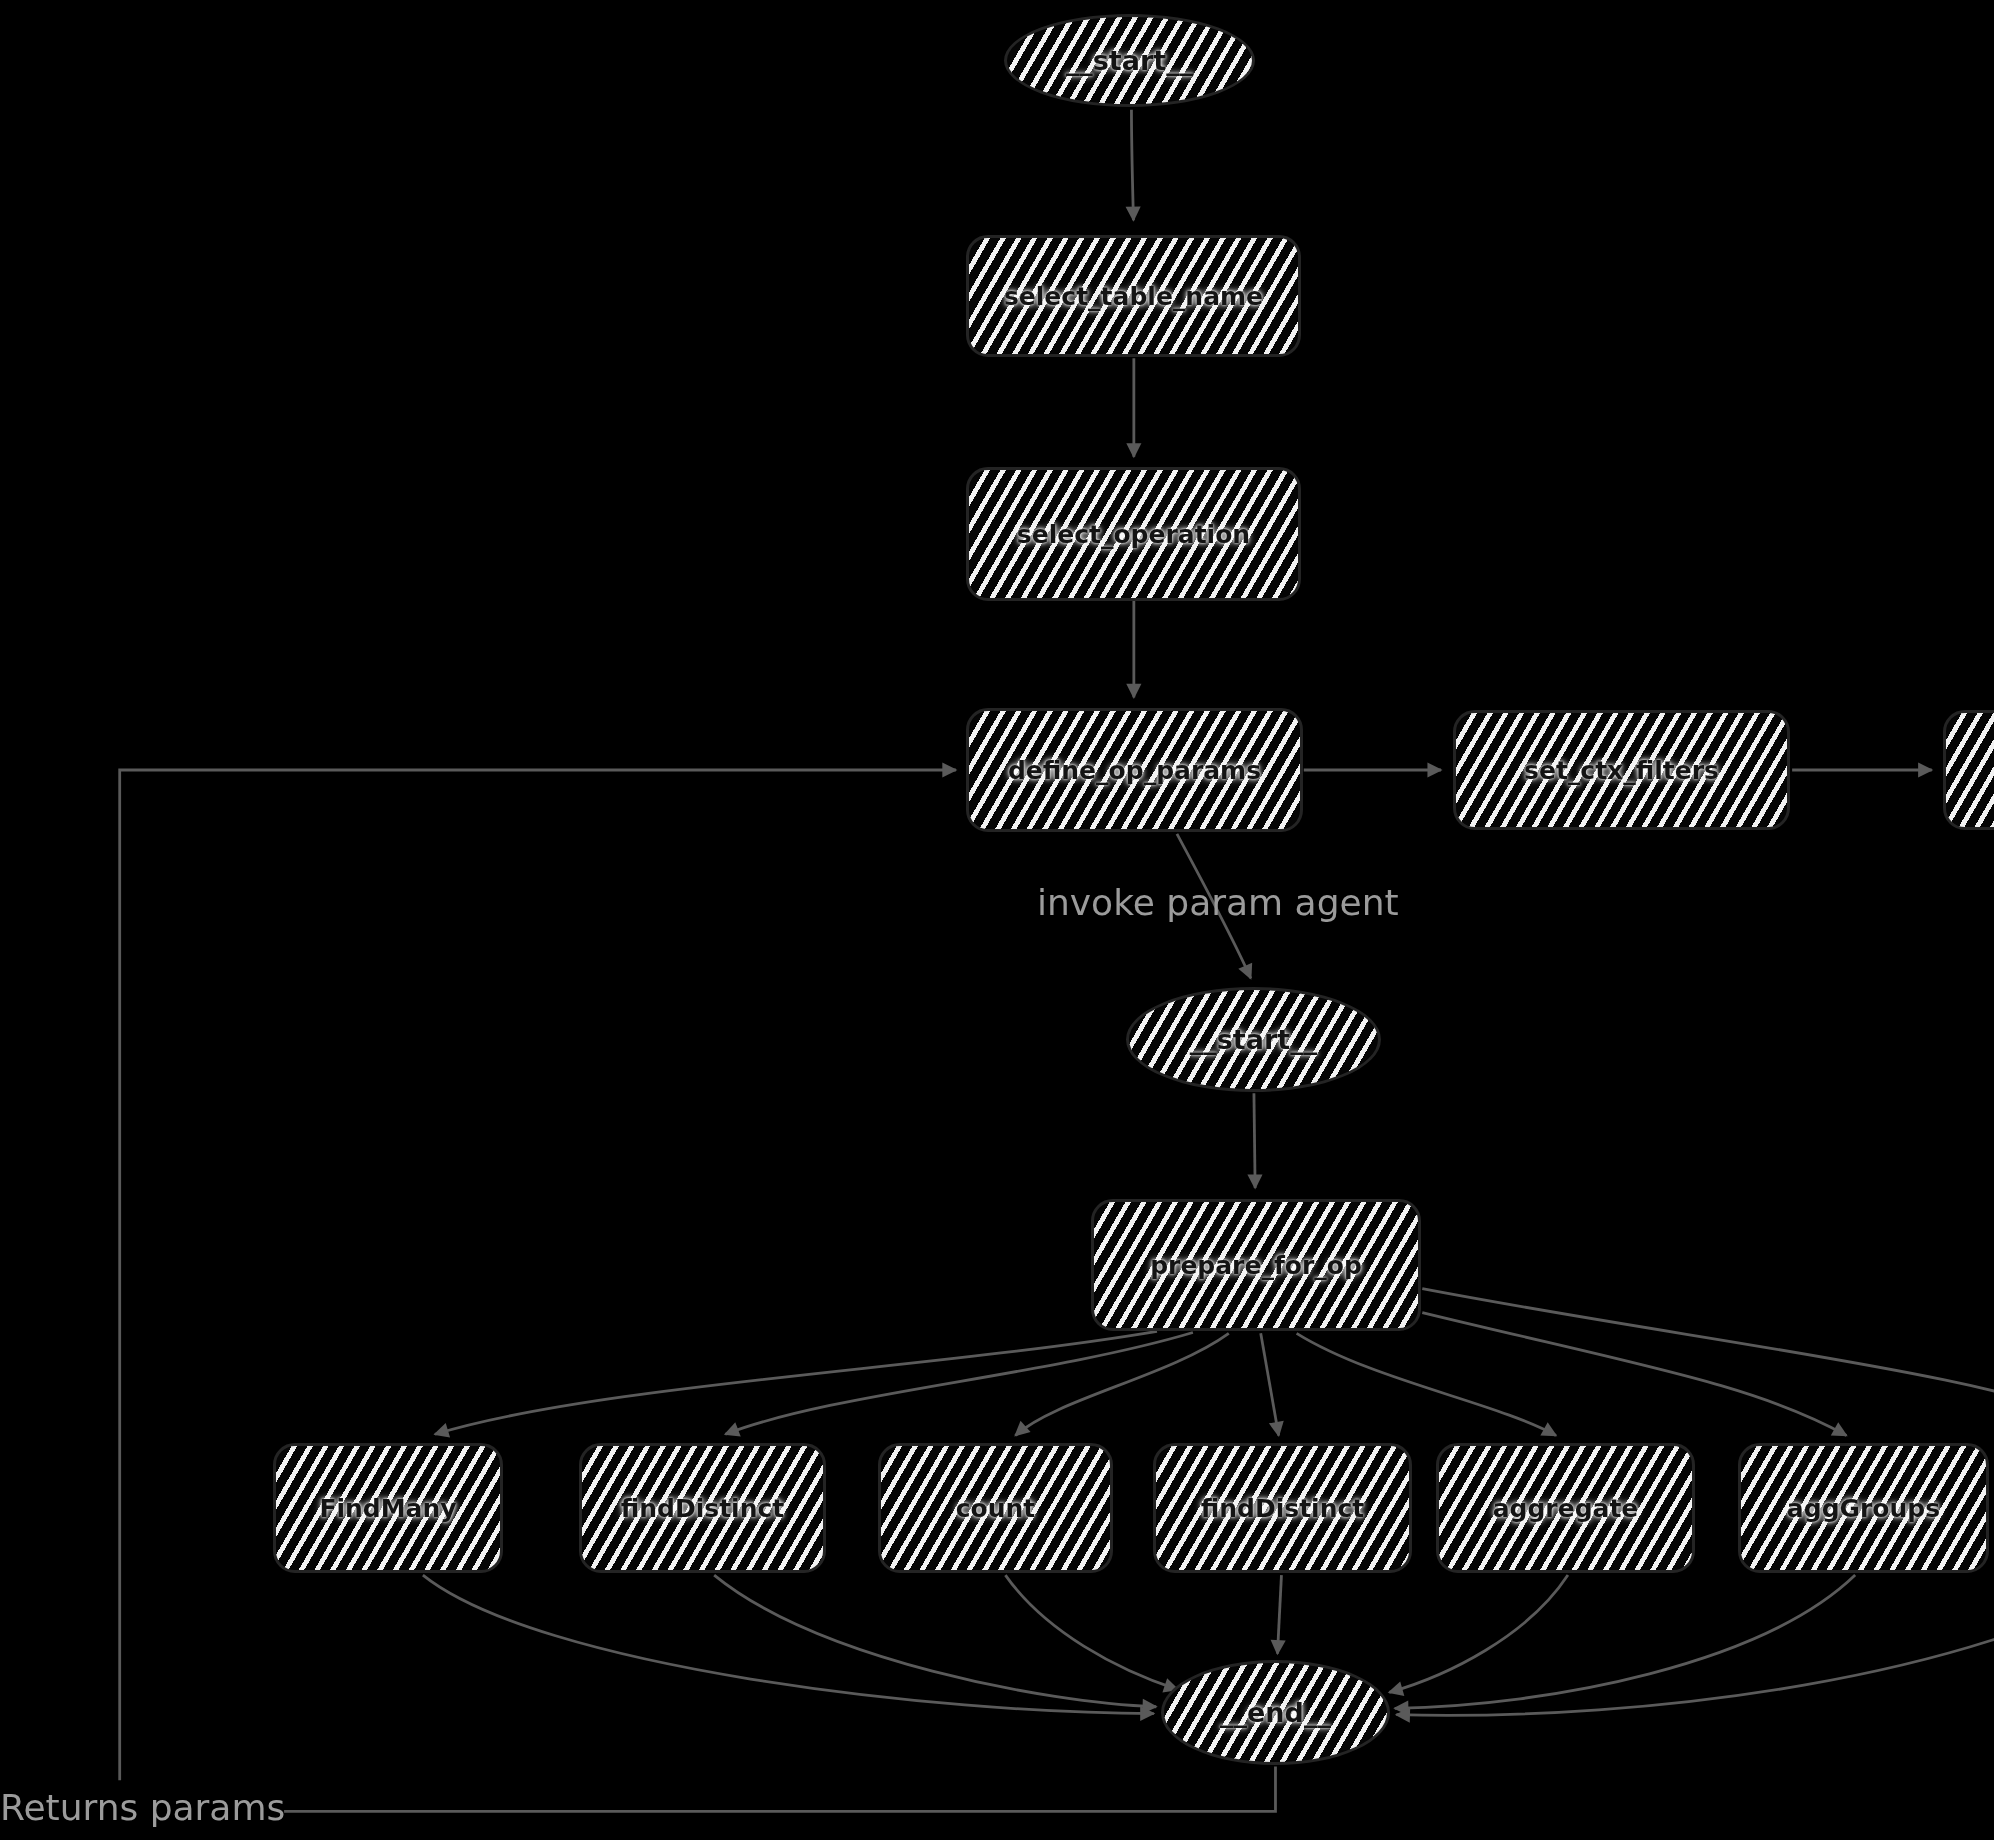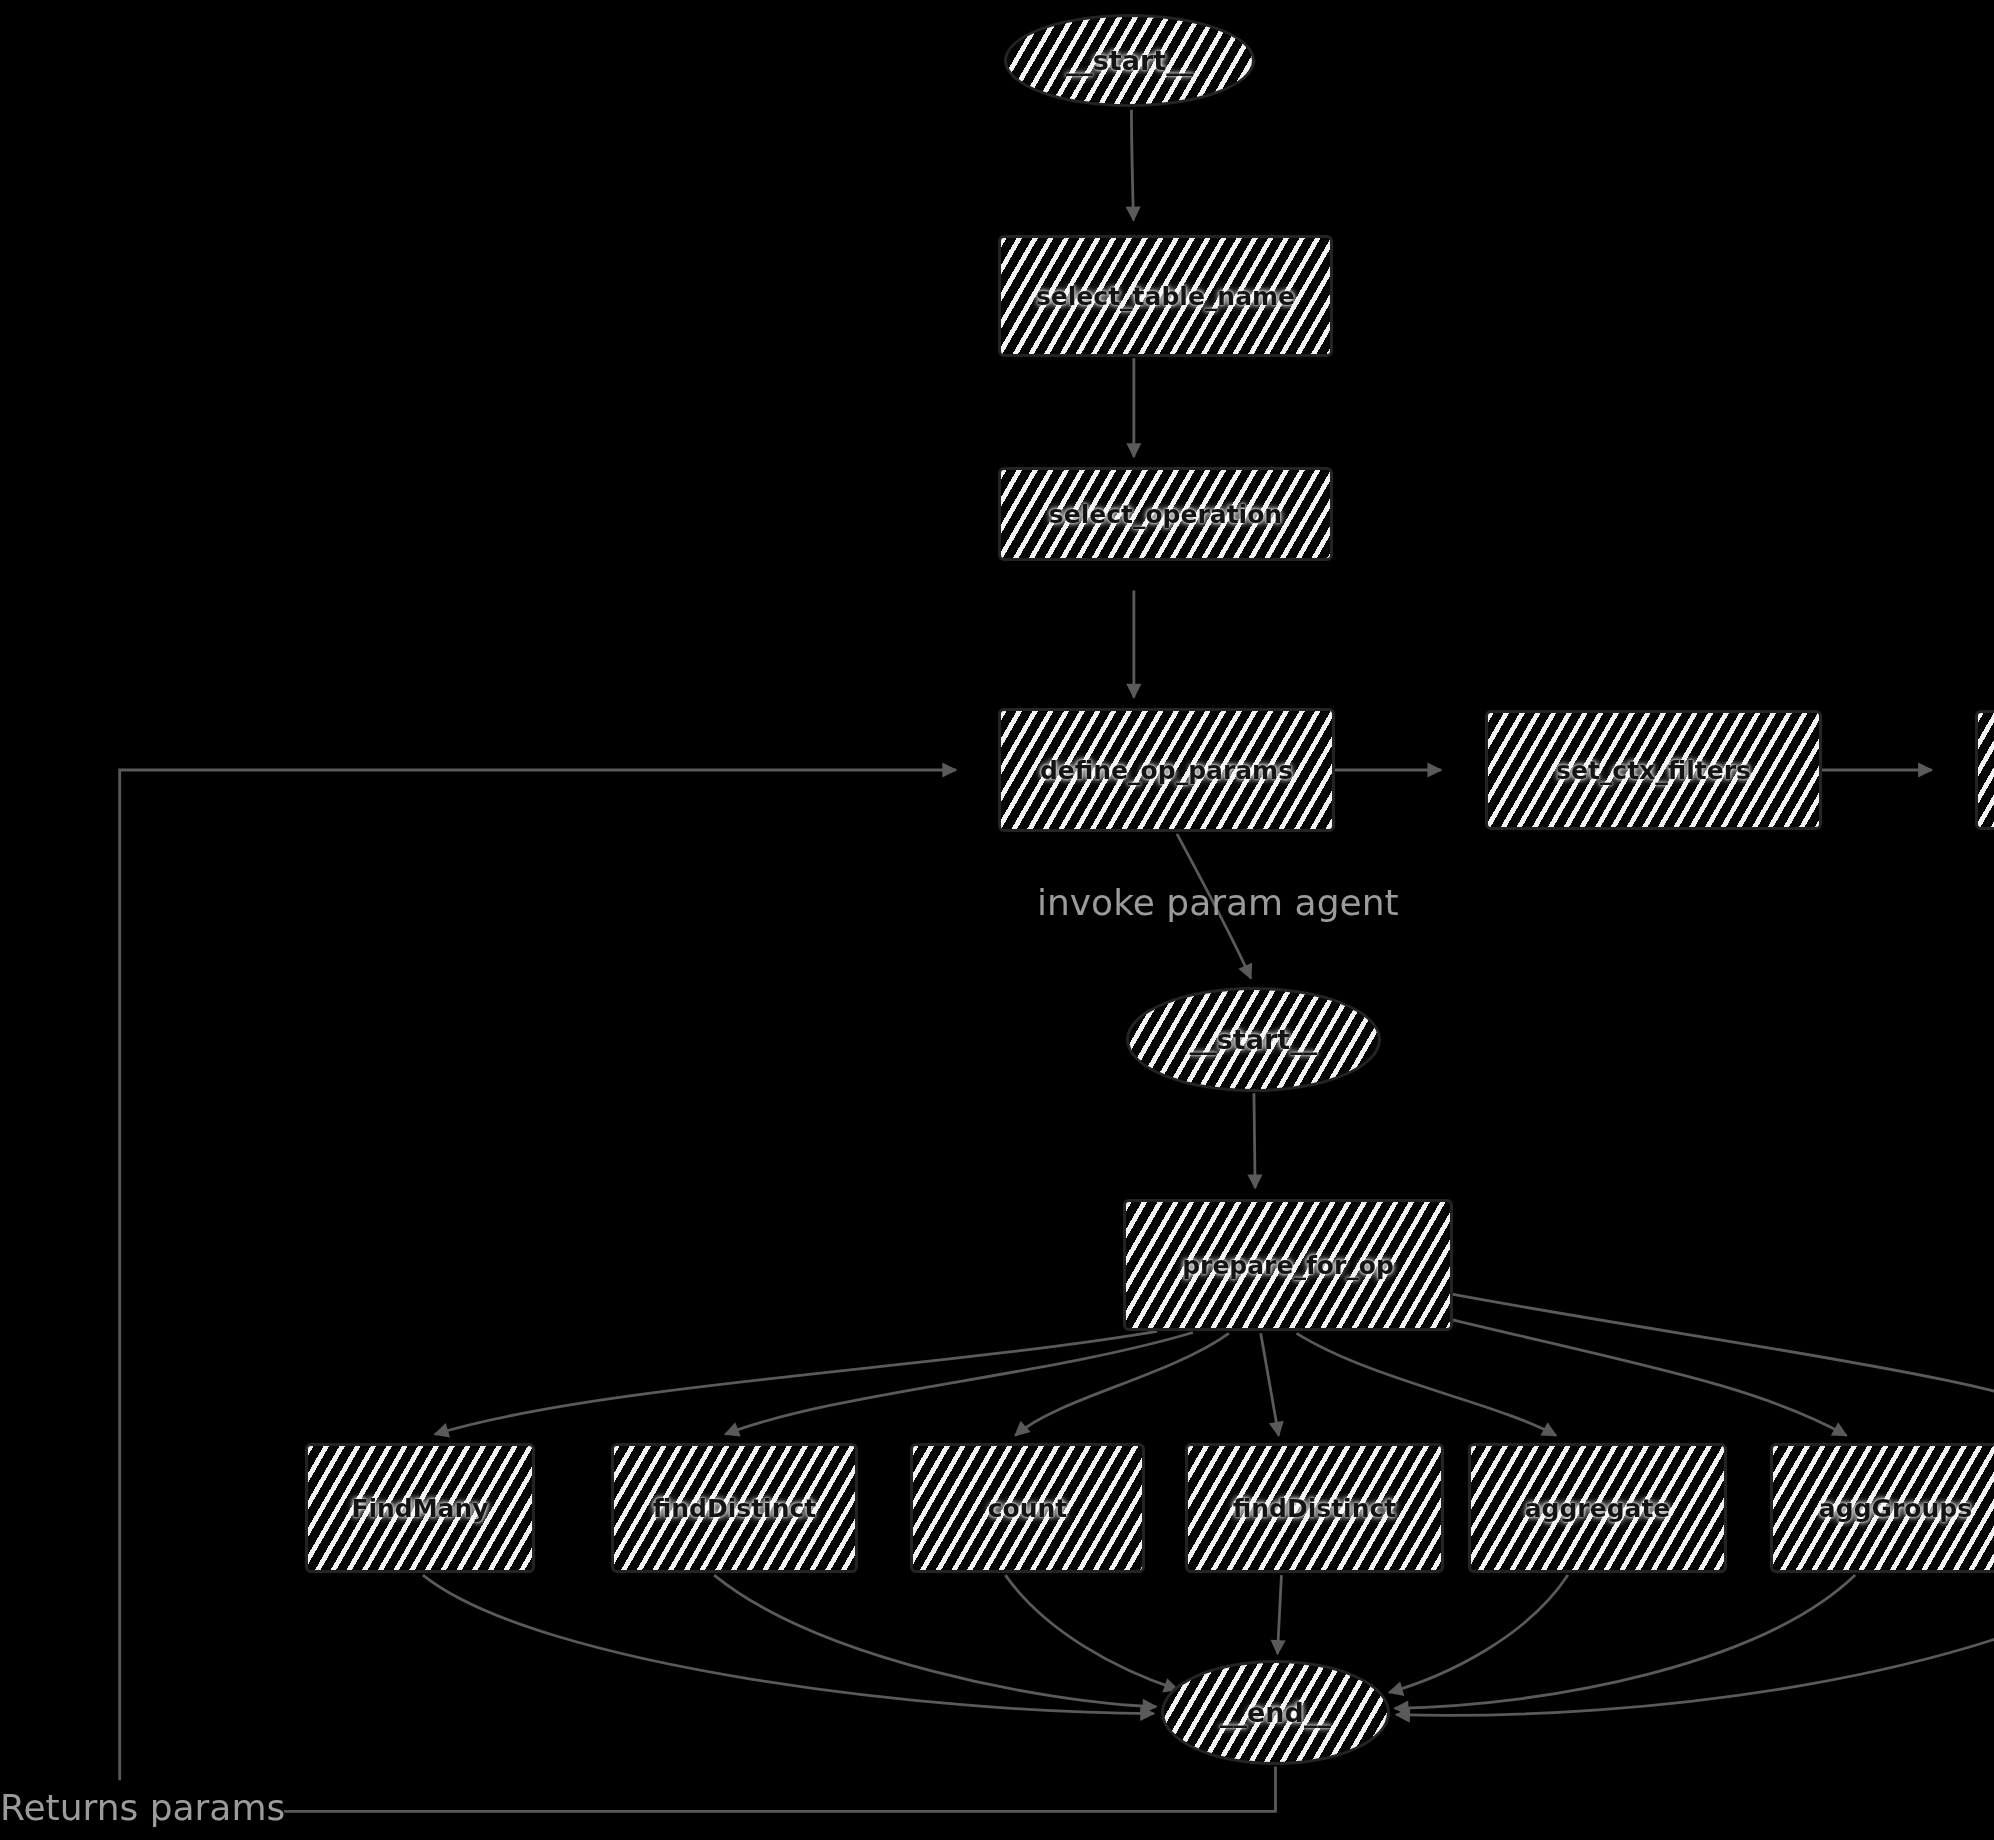--- a/index.html
+++ b/index.html
@@ -33,21 +33,21 @@
     box-sizing: border-box;
     border: 3.6px solid #242424;
     background: repeating-linear-gradient(120deg,
       #f2f2f2 0px, #f2f2f2 4.8px,
       #050505 4.8px, #050505 13.6px);
     display: flex;
     align-items: center;
     justify-content: center;
     color: #141414;
   }
-  .rect { border-radius: 6px; margin-left: 32px; }
+  .rect { border-radius: 22px; }
   .ellipse { border-radius: 50%; }
   .nlabel {
     font-size: 25px;
     font-weight: 700;
     white-space: nowrap;
     text-shadow:
       0 0 2.4px rgba(255,255,255,0.95),
       0 0 4.8px rgba(255,255,255,0.85),
       0 0 8px rgba(255,255,255,0.7);
     text-align: right;
@@ -101,21 +101,21 @@
     <path class="edge" d="M 3197 4428 L 3197 4540 L 712 4540"></path>
     <path class="edge" d="M 300 4462 L 300 1930 L 2396 1930" marker-end="url(#arrow)"></path>
   </svg>
 
   <div class="node ellipse" style="left:1004px;top:14px;width:251px;height:93px">
     <span class="nlabel">__start__</span>
   </div>
   <div class="node rect" style="left:966px;top:235px;width:335px;height:122px">
     <span class="nlabel">select_table_name</span>
   </div>
-  <div class="node rect" style="left:966px;top:467px;width:335px;height:94px">
+  <div class="node rect" style="left:966px;top:467px;width:335px;height:134px">
     <span class="nlabel">select_operation</span>
   </div>
   <div class="node rect" style="left:966px;top:708px;width:337px;height:124px">
     <span class="nlabel">define_op_params</span>
   </div>
   <div class="node rect" style="left:1453px;top:710px;width:337px;height:120px">
     <span class="nlabel">set_ctx_filters</span>
   </div>
   <div class="node rect" style="left:1943px;top:710px;width:334px;height:120px">
     

